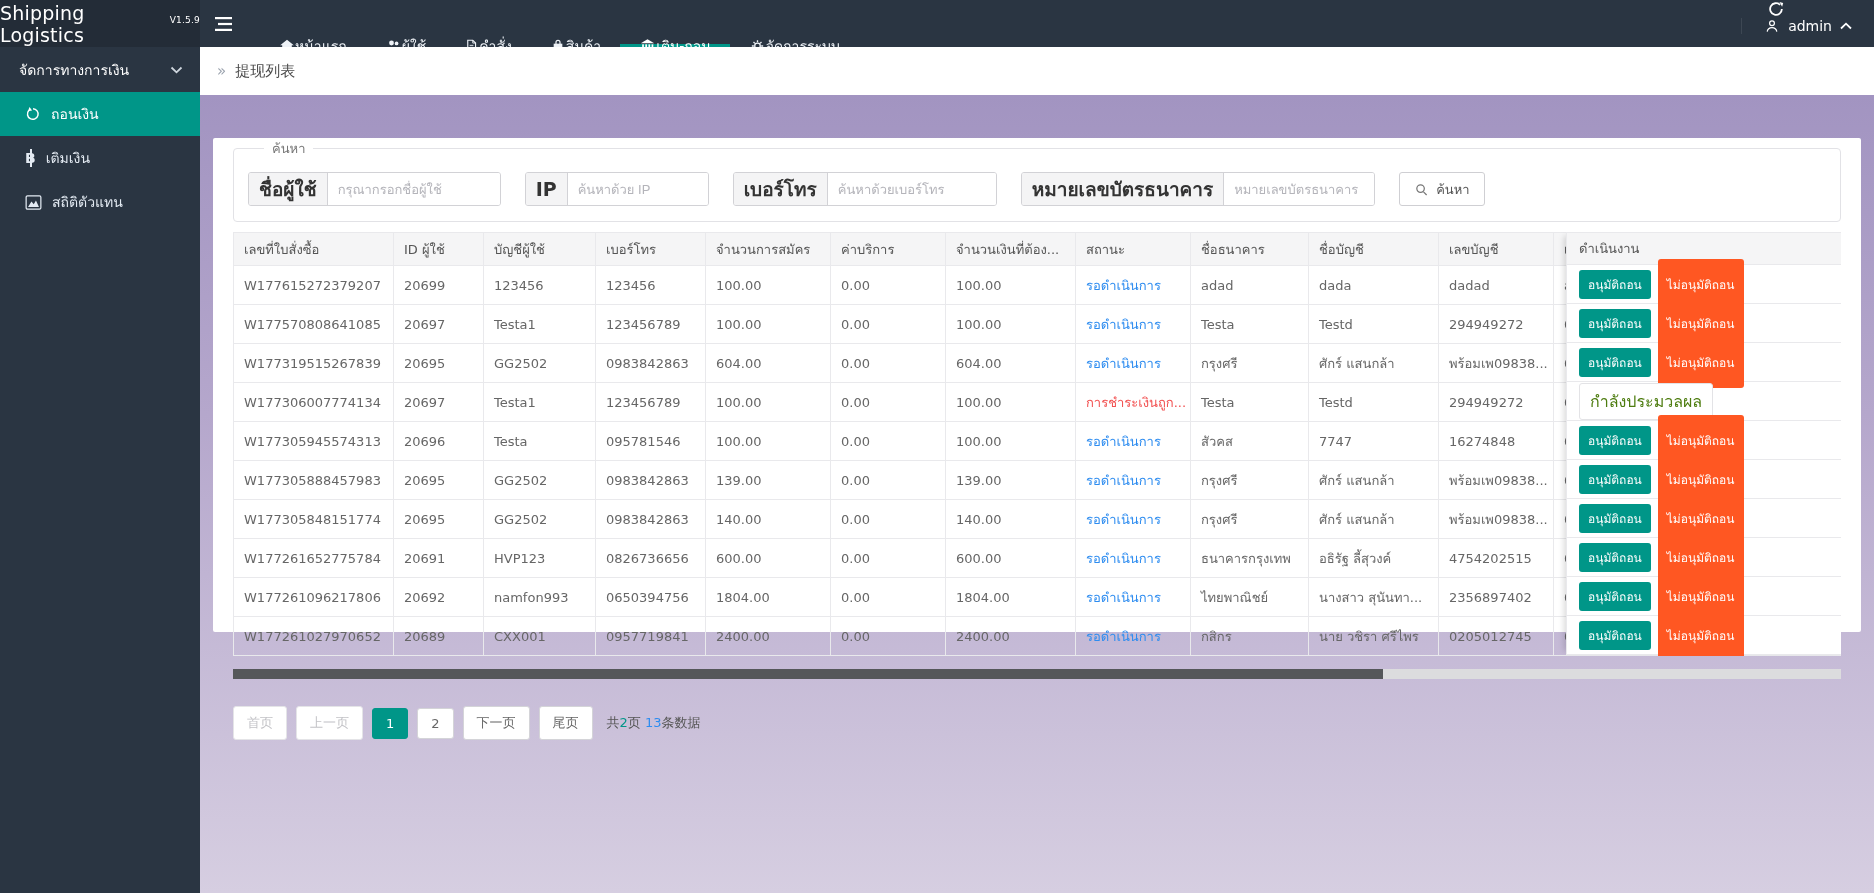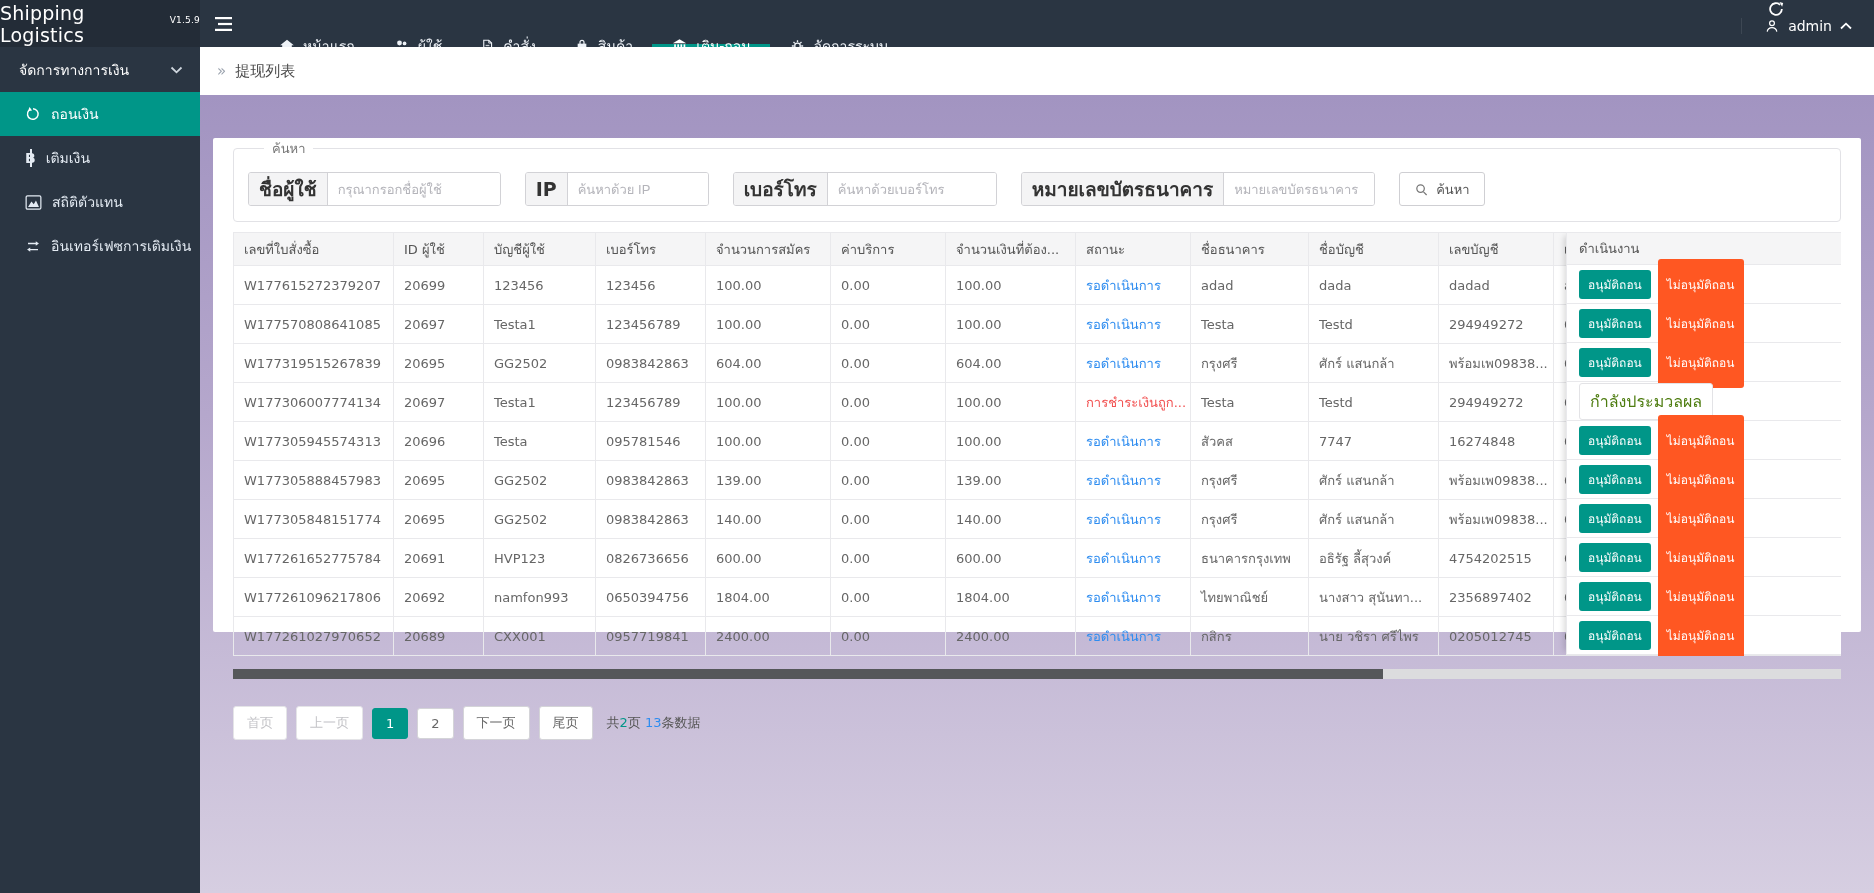--- a/index.html
+++ b/index.html
@@ -8,21 +8,21 @@
     width:1874px; height:893px; overflow:hidden; background:#fff;
     font-family:"DejaVu Sans","Liberation Sans",sans-serif;
     -webkit-font-smoothing:antialiased;
   }
   
   .topbar { height:47px; background:#2a3542; display:flex; align-items:stretch; color:#fff; }
   .logo { width:200px; background:#232c37; display:flex; align-items:center; justify-content:center; font-size:19px; letter-spacing:.2px; }
   .logo sup { font-size:9px; margin-left:3px; transform:translateY(-4px); }
   .menu-toggle { width:46px; display:flex; align-items:center; justify-content:center; cursor:pointer; }
   .nav { display:flex; align-items:stretch; margin-left:14px; }
-  .nav-item { display:flex; align-items:center; gap:8px; padding:0 19px; font-size:14px; color:#eef2f7; cursor:pointer;margin-top:44px; }
+  .nav-item { display:flex; align-items:center; padding:0 19px; font-size:14px; color:#eef2f7; cursor:pointer;margin-top:44px; }
   .nav-item.active { background:#009688; color:#fff; }
   .top-right { margin-left:auto; display:flex; align-items:stretch;flex-direction:column; }
   .refresh-btn { display:flex; align-items:center; padding:0 26px; cursor:pointer; }
   .user-menu { display:flex; align-items:center; gap:8px; padding:0 22px; border-left:1px solid rgba(255,255,255,.09); font-size:14px; cursor:pointer; }
   .icon { display:inline-flex; align-items:center; justify-content:center; line-height:0; }
   
   .baht { position:relative; font-weight:bold; font-size:14px; line-height:14px; display:inline-block; }
   .baht i { position:absolute; left:47%; top:-2px; bottom:-2px; width:1.5px; background:currentColor; }
   
   .shell { display:flex; height:846px; }
@@ -205,29 +205,20 @@
       <span>เติมเงิน</span>
     </div>
     <div class="side-item">
       <span class="icon">
         <svg width="17" height="15" viewBox="0 0 24 22">
             <rect x="1.2" y="1.2" width="21.6" height="19.6" rx="2" fill="none" stroke="currentColor" stroke-width="1.8"></rect>
             <path d="M4 17.5 9 9.5l3.4 4 3.2-5.5 4.4 9.5z" fill="currentColor"></path>
           </svg>
       </span>
       <span>สถิติตัวแทน</span>
-    </div>
-    <div class="side-item">
-      <span class="icon">
-        <svg width="16" height="15" viewBox="0 0 24 24" fill="currentColor">
-            <path d="M4 6h12.4V3.6L21.5 7.1 16.4 10.6V8.2H4z"></path>
-            <path d="M20 18H7.6v2.4L2.5 16.9 7.6 13.4v2.4H20z"></path>
-          </svg>
-      </span>
-      <span>อินเทอร์เฟซการเติมเงิน</span>
     </div>
   </div>
 
   <div class="main">
     <div class="breadcrumb">
       <span class="crumb-sep">»</span>
       <span>提现列表</span>
     </div>
     <div class="content">
       <div class="card">

